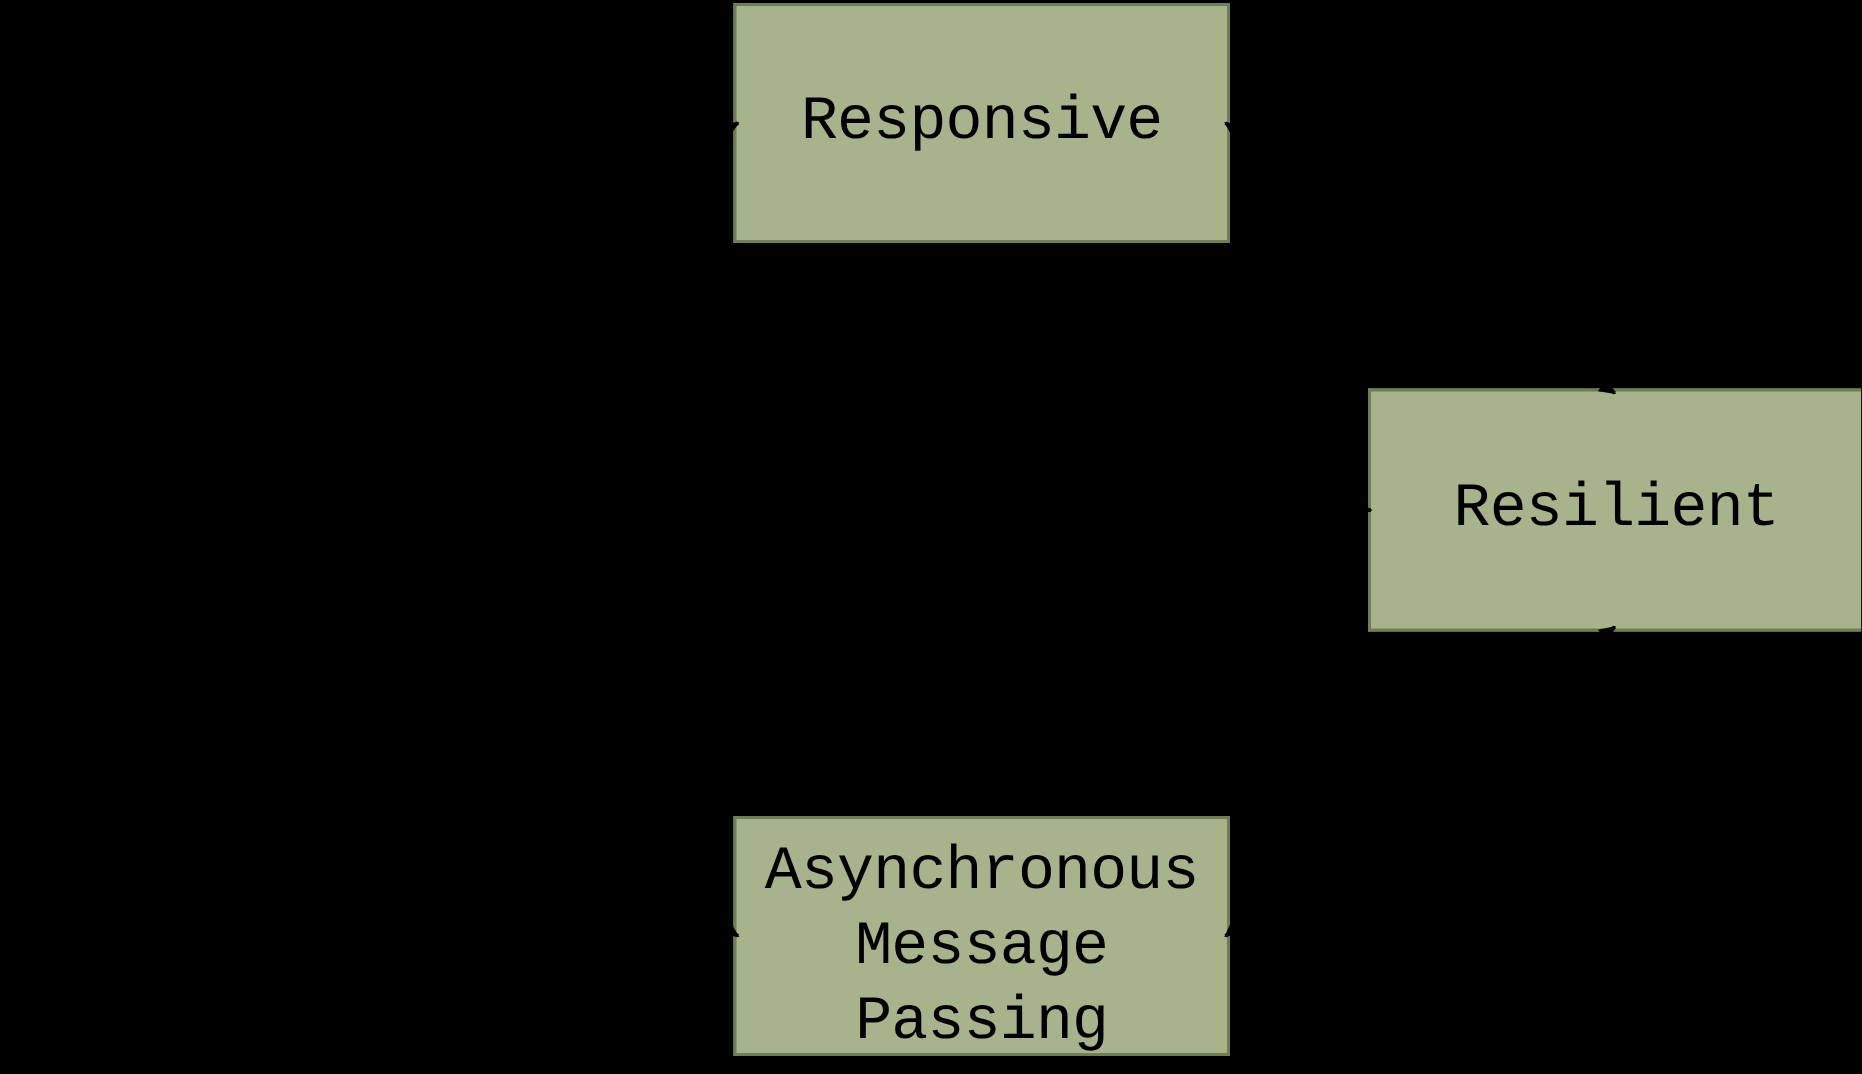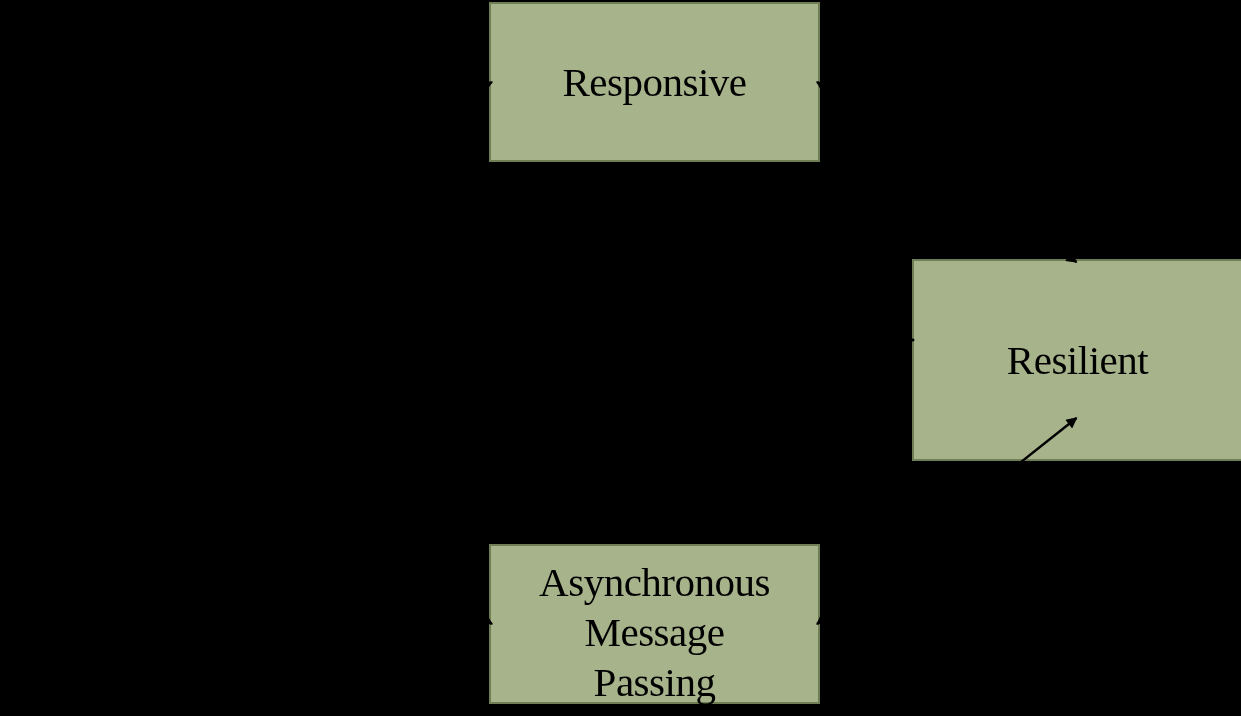--- a/index.html
+++ b/index.html
@@ -6,42 +6,42 @@
     margin: 0;
     padding: 0;
     background: #000;
   }
   .canvas {
     position: relative;
     width: 1241px;
     height: 716px;
     background: var(--bg, #000000);
     overflow: hidden;
-    font-family: Liberation Serif, serif;
+    font-family: Liberation Mono, monospace;
   }
   .node {
     position: absolute;
     box-sizing: border-box;
     background: var(--node-fill, #a7b38a);
     border: 2px solid var(--node-border, #6f7e55);
     display: flex;
     align-items: center;
     justify-content: center;
   }
   .node-label {
     color: var(--node-text, #000000);
     font-size: 41px;
     line-height: 50px;
     text-align: center;
     white-space: pre-line;
     letter-spacing: -0.5px;
   }
   #node-responsive { left: 489px; top: 2px;   width: 331px; height: 160px; }
   #node-elastic    { left: 1px;   top: 259px; width: 329px; height: 162px; }
-  #node-resilient  { left: 912px; top: 259px; width: 329px; height: 202px; border-right: none; }
+  #node-resilient  { left: 912px; top: 259px; width: 329px; height: 162px; border-right: none; }
   #node-async      { left: 489px; top: 544px; width: 331px; height: 160px; }
   #node-async .node-label { padding-top: 16px; }
   .edges-layer {
     position: absolute;
     left: 0; top: 0;
     width: 1241px;
     height: 716px;
     pointer-events: none;
   }
 </style>

